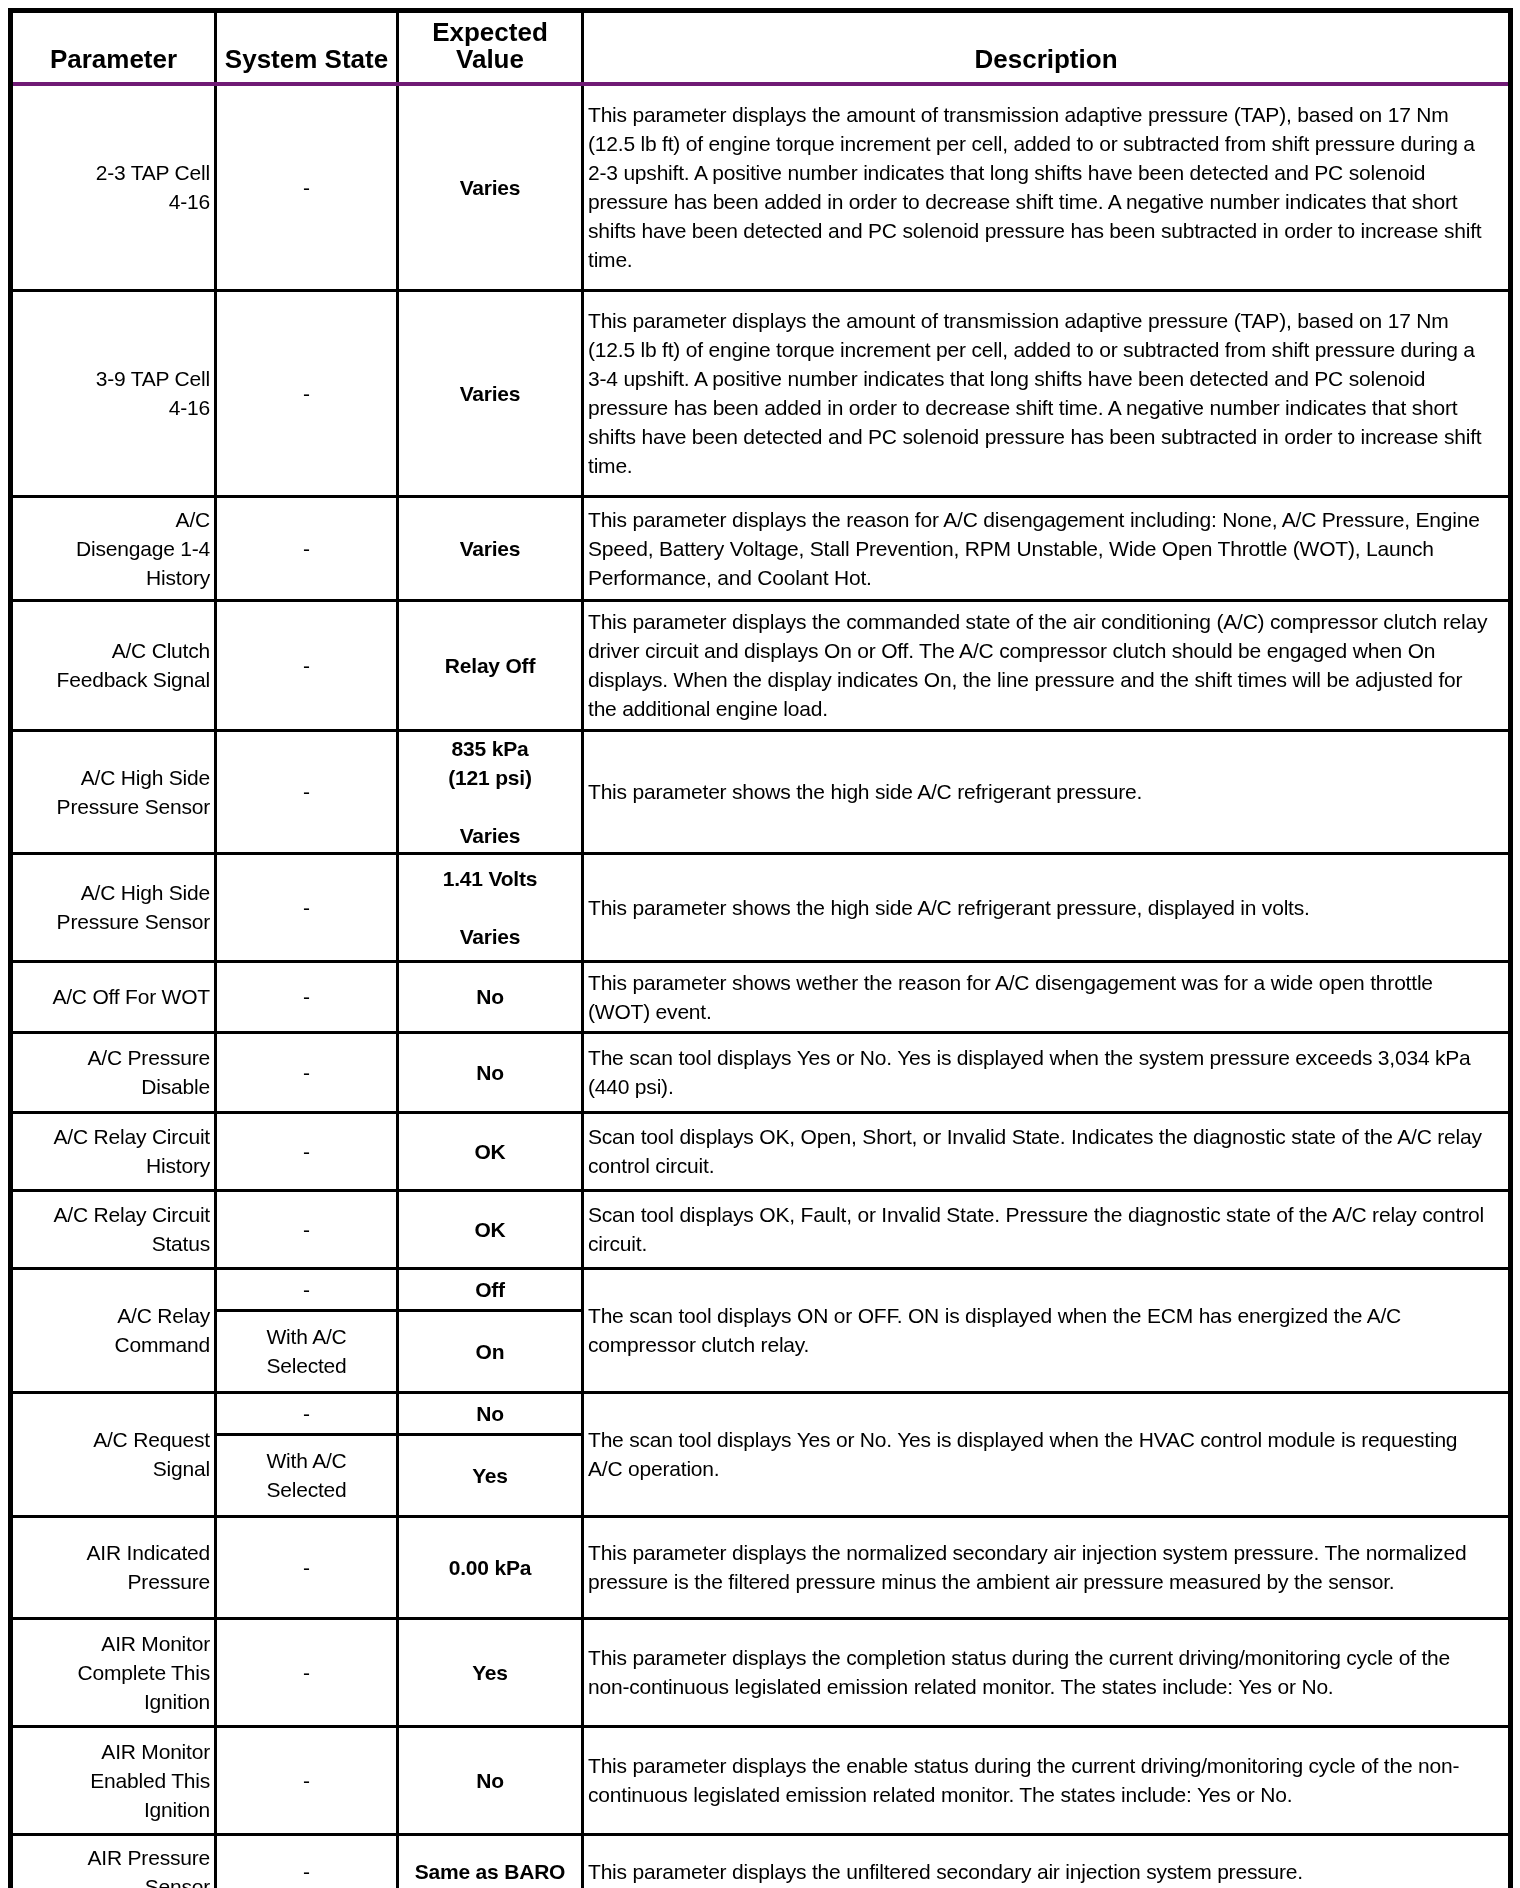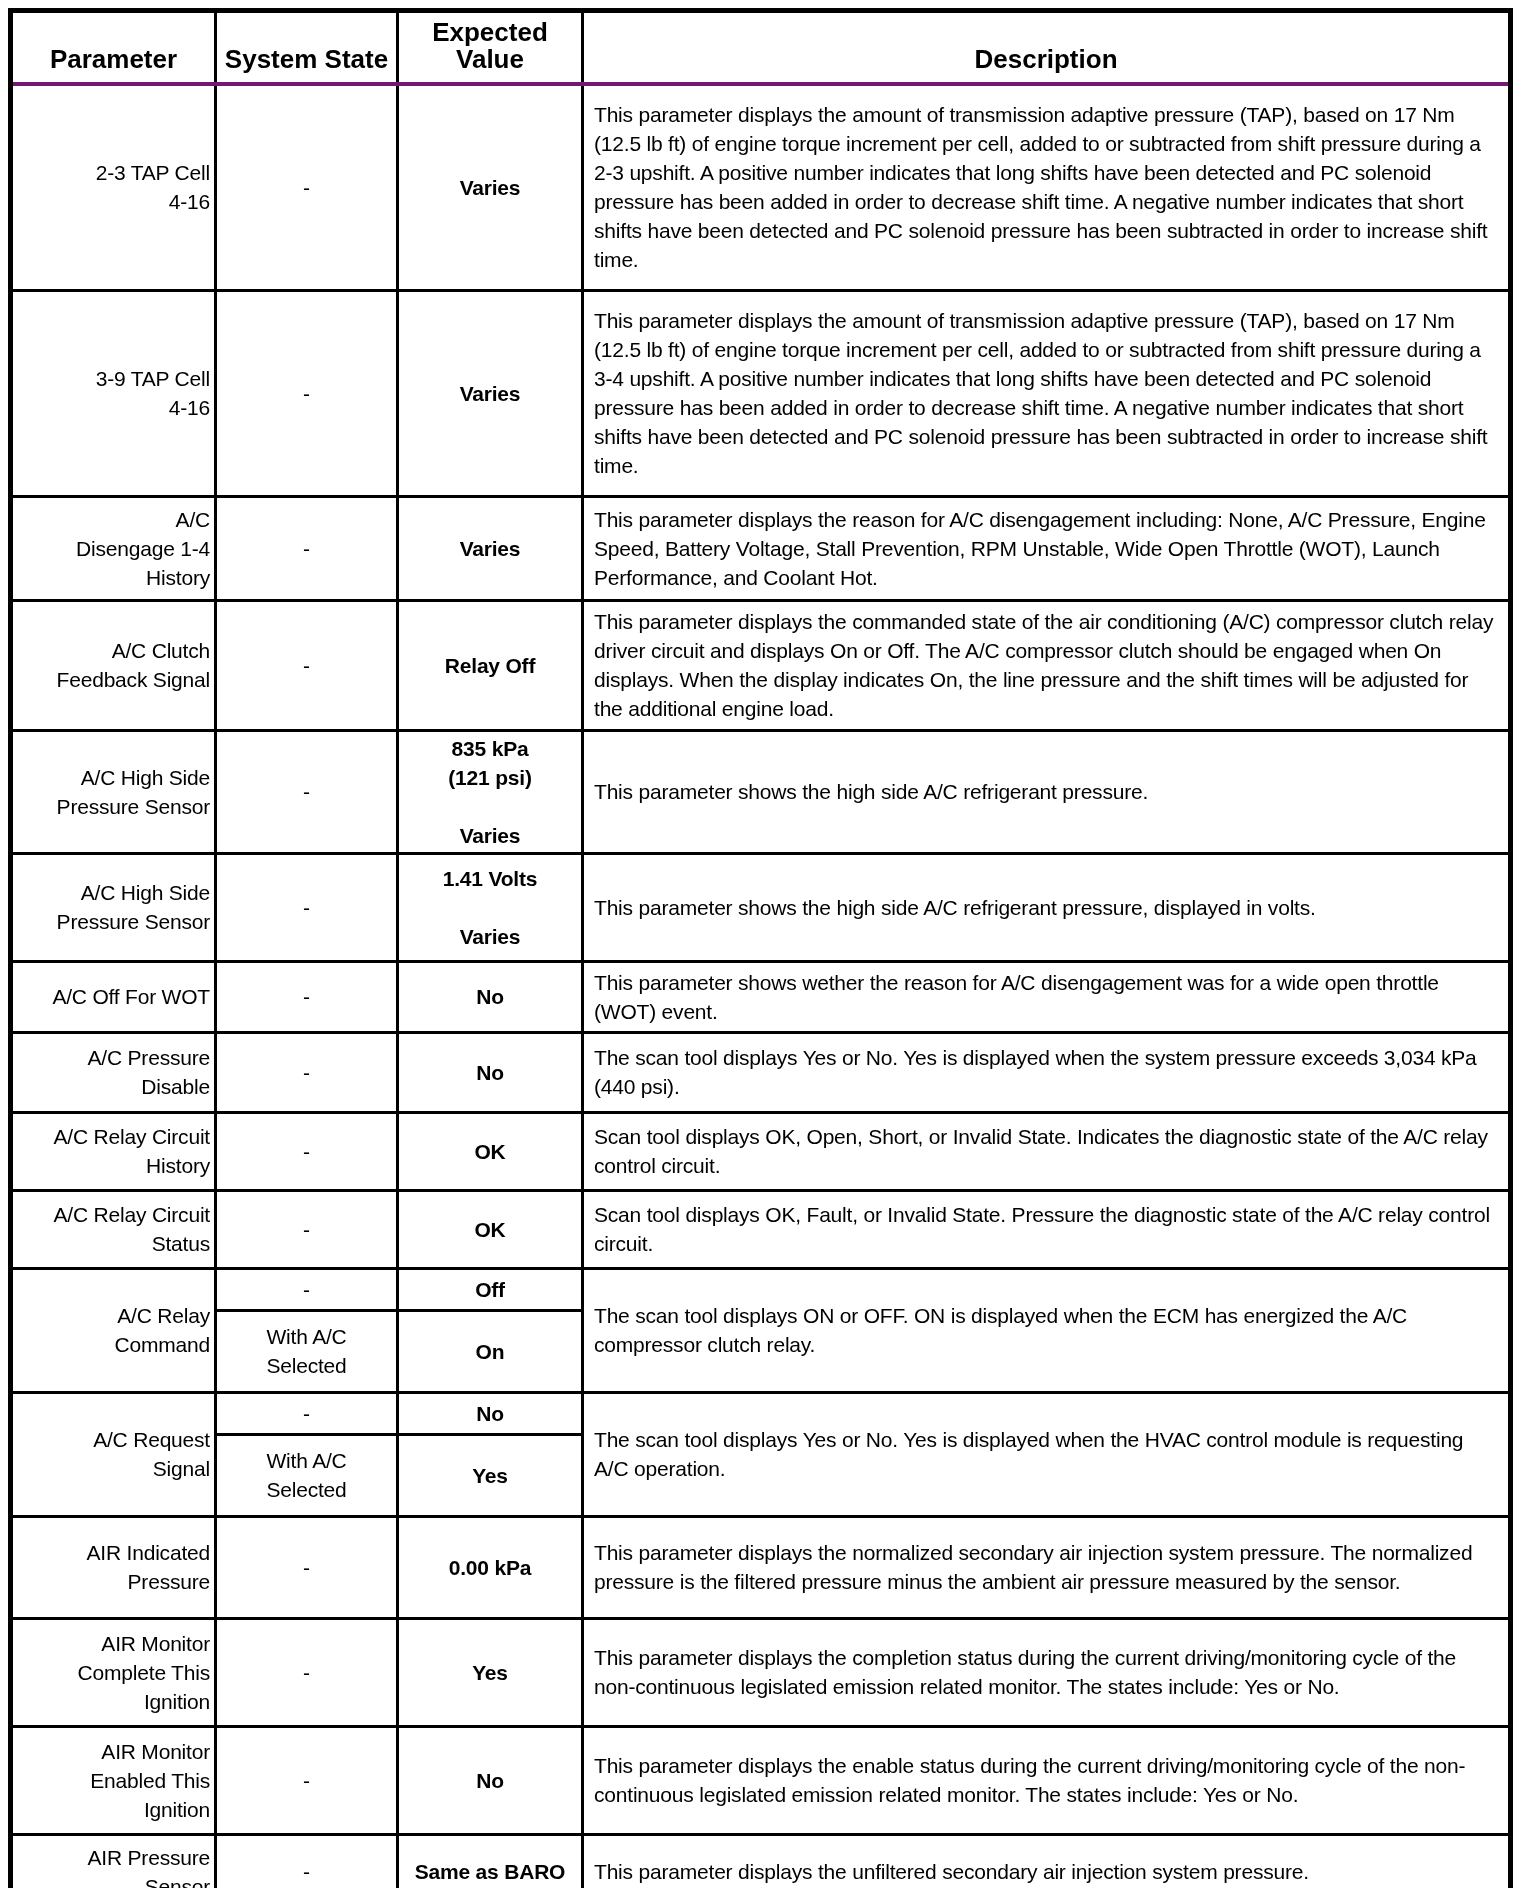--- a/index.html
+++ b/index.html
@@ -52,21 +52,21 @@
     white-space: pre-line;
   }
   td.value {
     text-align: center;
     padding: 2px 2px;
     white-space: pre-line;
     font-weight: bold;
   }
   td.desc {
     text-align: left;
-    padding: 5px 12px 5px 10px;
+    padding: 5px 12px 5px 4px;
   }
 </style>
 </head>
 <body>
 
 <div class="page">
   <table class="param-table">
     <colgroup>
       <col style="width:205px">
       <col style="width:182px">

